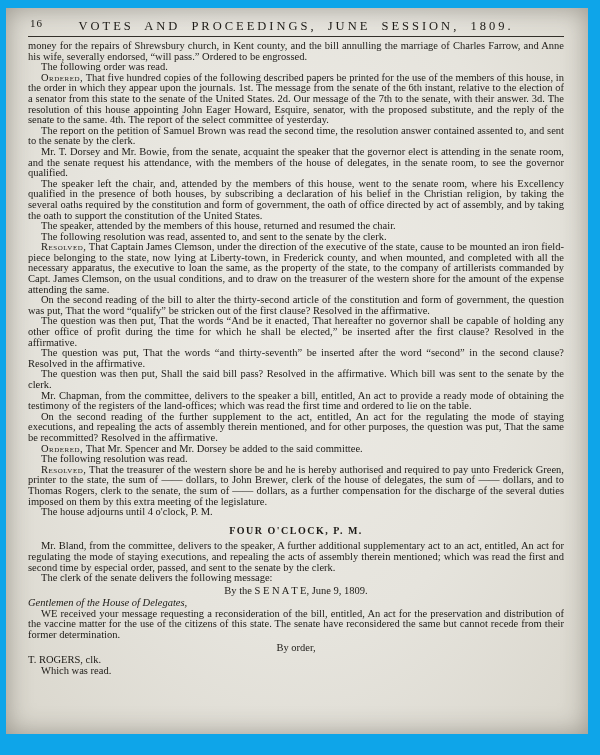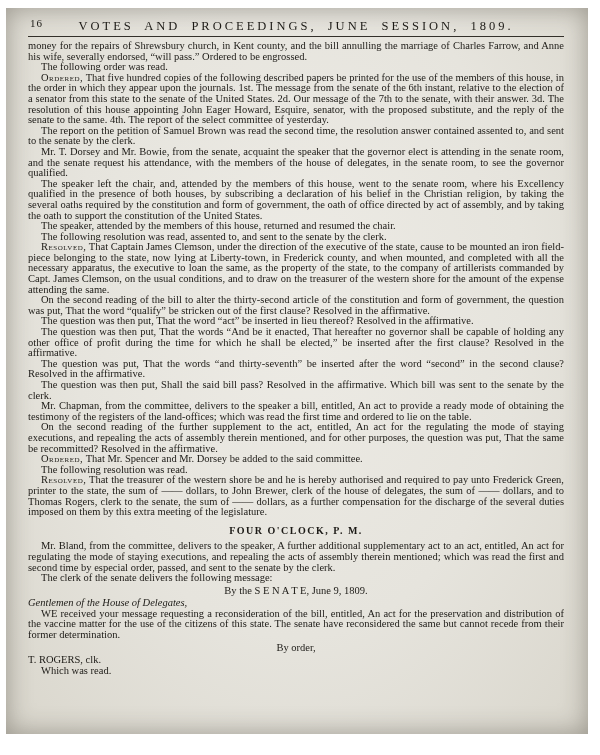--- a/index.html
+++ b/index.html
@@ -1,21 +1,21 @@
 <!DOCTYPE html>
 <html><head>
 <meta charset="utf-8">
 <style>
   * { margin:0; padding:0; box-sizing:border-box; }
   html,body { width:600px; height:755px; }
   body { background:#0c0b09; font-family:"Liberation Serif", serif; }
 
   .scan {
     width:600px; height:755px;
-    background:#ffffff;
+    background:#0ea5e9;
     padding:8px 12px 21px 6px;
   }
   .page {
     width:100%; height:100%;
     background:radial-gradient(ellipse at 50% 40%, #edebe5 0%, #e6e4dd 55%, #d9d6cc 100%);
     box-shadow: inset 0 0 26px rgba(55,50,40,.4);
     padding:5px 24px 6px 22px;
     overflow:hidden;
     color:#1c1a16;
   }
@@ -51,29 +51,29 @@
         <p class="para no-indent">money for the repairs of Shrewsbury church, in Kent county, and the bill annulling the marriage of Charles Farrow, and Anne his wife, severally endorsed, “will pass.” Ordered to be engrossed.</p>
         <p class="para">The following order was read.</p>
         <p class="para"><span class="lead">Ordered,</span> That five hundred copies of the following described papers be printed for the use of the members of this house, in the order in which they appear upon the journals. 1st. The message from the senate of the 6th instant, relative to the election of a senator from this state to the senate of the United States. 2d. Our message of the 7th to the senate, with their answer. 3d. The resolution of this house appointing John Eager Howard, Esquire, senator, with the proposed substitute, and the reply of the senate to the same. 4th. The report of the select committee of yesterday.</p>
         <p class="para">The report on the petition of Samuel Brown was read the second time, the resolution answer contained assented to, and sent to the senate by the clerk.</p>
         <p class="para">Mr. T. Dorsey and Mr. Bowie, from the senate, acquaint the speaker that the governor elect is attending in the senate room, and the senate request his attendance, with the members of the house of delegates, in the senate room, to see the governor qualified.</p>
         <p class="para">The speaker left the chair, and, attended by the members of this house, went to the senate room, where his Excellency qualified in the presence of both houses, by subscribing a declaration of his belief in the Christian religion, by taking the several oaths required by the constitution and form of government, the oath of office directed by act of assembly, and by taking the oath to support the constitution of the United States.</p>
         <p class="para">The speaker, attended by the members of this house, returned and resumed the chair.</p>
         <p class="para">The following resolution was read, assented to, and sent to the senate by the clerk.</p>
         <p class="para"><span class="lead">Resolved,</span> That Captain James Clemson, under the direction of the executive of the state, cause to be mounted an iron field-piece belonging to the state, now lying at Liberty-town, in Frederick county, and when mounted, and completed with all the necessary apparatus, the executive to loan the same, as the property of the state, to the company of artillerists commanded by Capt. James Clemson, on the usual conditions, and to draw on the treasurer of the western shore for the amount of the expense attending the same.</p>
         <p class="para">On the second reading of the bill to alter the thirty-second article of the constitution and form of government, the question was put, That the word “qualify” be stricken out of the first clause? Resolved in the affirmative.</p>
-        <p class="para">The question was then put, That the word “act” be inserted in lieu thereof? Resolved in the affirmative.</p>
         <p class="para">The question was then put, That the words “And be it enacted, That hereafter no governor shall be capable of holding any other office of profit during the time for which he shall be elected,” be inserted after the first clause? Resolved in the affirmative.</p>
         <p class="para">The question was put, That the words “and thirty-seventh” be inserted after the word “second” in the second clause? Resolved in the affirmative.</p>
         <p class="para">The question was then put, Shall the said bill pass? Resolved in the affirmative. Which bill was sent to the senate by the clerk.</p>
         <p class="para">Mr. Chapman, from the committee, delivers to the speaker a bill, entitled, An act to provide a ready mode of obtaining the testimony of the registers of the land-offices; which was read the first time and ordered to lie on the table.</p>
         <p class="para">On the second reading of the further supplement to the act, entitled, An act for the regulating the mode of staying executions, and repealing the acts of assembly therein mentioned, and for other purposes, the question was put, That the same be recommitted? Resolved in the affirmative.</p>
         <p class="para"><span class="lead">Ordered,</span> That Mr. Spencer and Mr. Dorsey be added to the said committee.</p>
         <p class="para">The following resolution was read.</p>
         <p class="para"><span class="lead">Resolved,</span> That the treasurer of the western shore be and he is hereby authorised and required to pay unto Frederick Green, printer to the state, the sum of —— dollars, to John Brewer, clerk of the house of delegates, the sum of —— dollars, and to Thomas Rogers, clerk to the senate, the sum of —— dollars, as a further compensation for the discharge of the several duties imposed on them by this extra meeting of the legislature.</p>
+        <p class="para">The house adjourns until 4 o'clock, P. M.</p>
         <p class="para center-heading">FOUR O'CLOCK, P. M.</p>
         <p class="para">Mr. Bland, from the committee, delivers to the speaker, A further additional supplementary act to an act, entitled, An act for regulating the mode of staying executions, and repealing the acts of assembly therein mentioned; which was read the first and second time by especial order, passed, and sent to the senate by the clerk.</p>
         <p class="para">The clerk of the senate delivers the following message:</p>
         <p class="para center">By the  S E N A T E,  June 9, 1809.</p>
         <p class="para italic">Gentlemen of the House of Delegates,</p>
         <p class="para">WE received your message requesting a reconsideration of the bill, entitled, An act for the preservation and distribution of the vaccine matter for the use of the citizens of this state. The senate have reconsidered the same but cannot recede from their former determination.</p>
         <p class="para center">By order,</p>
         <p class="para right">T. ROGERS, clk.</p>
         <p class="para">Which was read.</p>
       </div>

